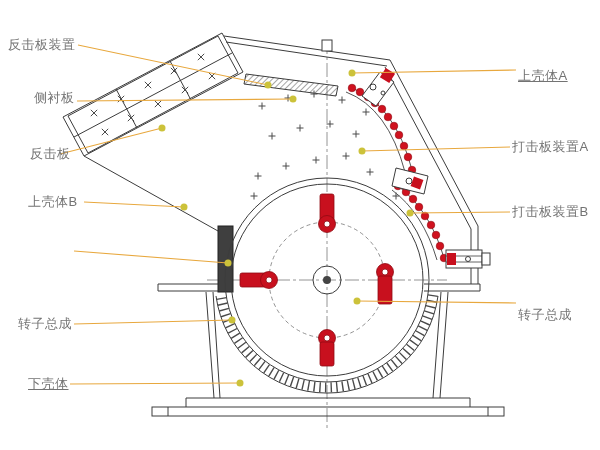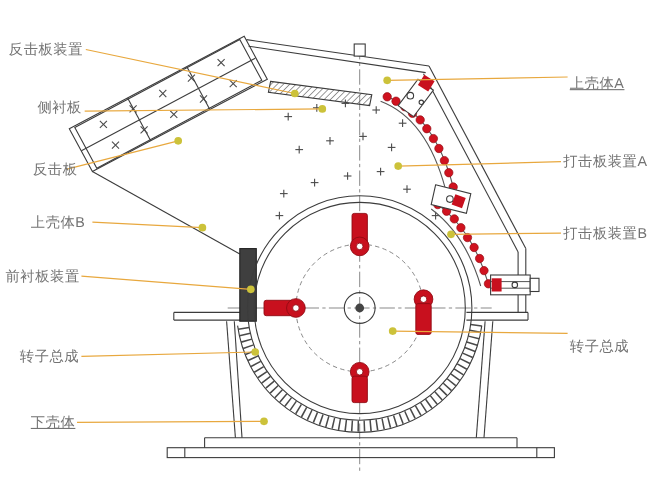--- a/index.html
+++ b/index.html
@@ -235,21 +235,20 @@
     <circle cx="362" cy="151" r="3.5"></circle>
     <circle cx="410" cy="213" r="3.5"></circle>
     <circle cx="357" cy="301" r="3.5"></circle>
   </g>
 </svg>
 
 <div class="lbl" style="left:8px;top:37px;">反击板装置</div>
 <div class="lbl" style="left:34px;top:90px;">侧衬板</div>
 <div class="lbl" style="left:30px;top:146px;">反击板</div>
 <div class="lbl" style="left:28px;top:194px;">上壳体B</div>
-<div class="lbl" style="left:5px;top:243px;">前衬板装置</div>
 <div class="lbl" style="left:18px;top:316px;">转子总成</div>
 <div class="lbl" style="left:28px;top:376px;text-decoration:underline;">下壳体</div>
 
 <div class="lbl" style="left:518px;top:68px;text-decoration:underline;">上壳体A</div>
 <div class="lbl" style="left:512px;top:204px;">打击板装置B</div>
 <div class="lbl" style="left:512px;top:139px;">打击板装置A</div>
 <div class="lbl" style="left:518px;top:307px;">转子总成</div>
 
 </div>
 

